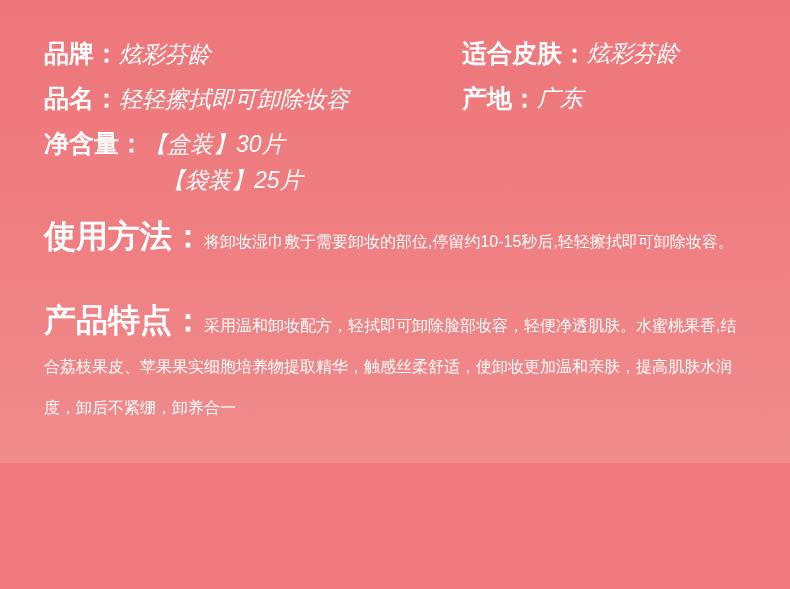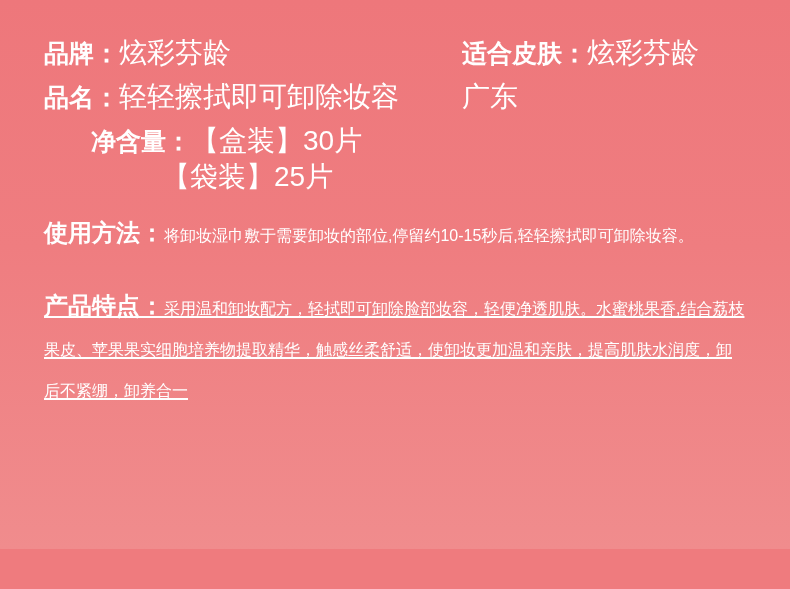--- a/index.html
+++ b/index.html
@@ -9,21 +9,21 @@
   body {
     width: 790px;
     height: 589px;
     background: #ef7b7e;
     font-family: "Liberation Sans", sans-serif;
     overflow: hidden;
   }
   .page {
     position: relative;
     width: 790px;
-    height: 549px;
+    height: 463px;
     background: linear-gradient(180deg, #ee777b 0%, #ef7d80 45%, #f08c8d 100%);
     box-sizing: border-box;
     padding: 36px 44px 16px 44px;
     color: #ffffff;
   }
   .spec-grid {
     display: block;
   }
   .spec-row {
     display: flex;
@@ -40,55 +40,54 @@
     display: flex;
     align-items: flex-start;
   }
   .label {
     font-weight: bold;
     font-size: 25px;
     line-height: 34px;
     white-space: nowrap;
   }
   .value {
-    font-size: 28px;
+    font-size: 23px;
     line-height: 34px;
     white-space: nowrap;
+    font-style: italic;
   }
   .netweight-row {
     display: flex;
     align-items: baseline;
     margin-bottom: 2px;
-    margin-left: 47px;
   }
   .netweight-second {
     display: flex;
     align-items: baseline;
     margin-left: 118px;
     margin-bottom: 18px;
   }
   .para {
     margin-top: 20px;
     font-size: 24px;
     line-height: 38px;
   }
   .para .label {
-    font-size: 24px;
+    font-size: 32px;
     line-height: 38px;
   }
   .para-text {
     font-size: 16px;
     line-height: 38px;
   }
   .para-block {
     text-indent: 0;
   }
   .features {
-    margin-top: 32px;
-    text-decoration: underline;
+    margin-top: 40px;
   }
   .inline {
     display: inline;
   }
 </style>
 </head>
 <body>
 
 <div class="page">
 
@@ -104,20 +103,21 @@
         <span class="value">炫彩芬龄</span>
       </div>
     </div>
 
     <div class="spec-row">
       <div class="col-left">
         <span class="label">品名：</span>
         <span class="value">轻轻擦拭即可卸除妆容</span>
       </div>
       <div class="col-right">
+        <span class="label">产地：</span>
         <span class="value">广东</span>
       </div>
     </div>
 
     <div class="netweight-row">
       <span class="label">净含量：</span>
       <span class="value">【盒装】30片</span>
     </div>
 
     <div class="netweight-second">

